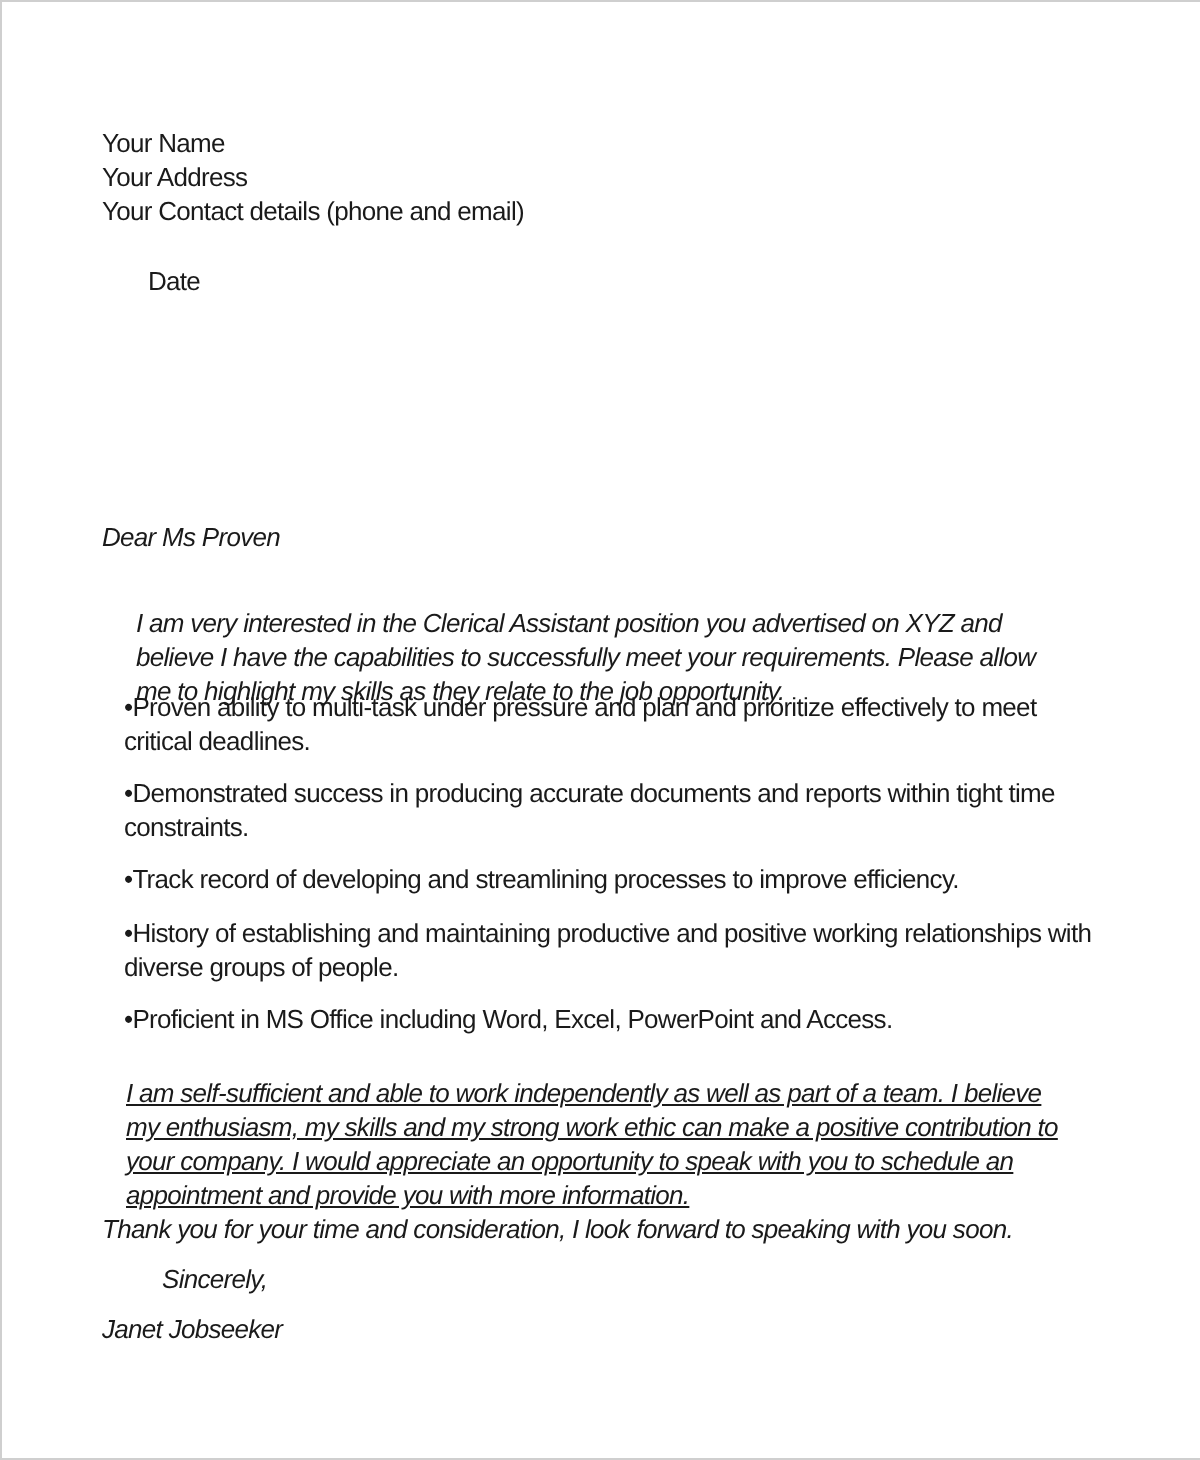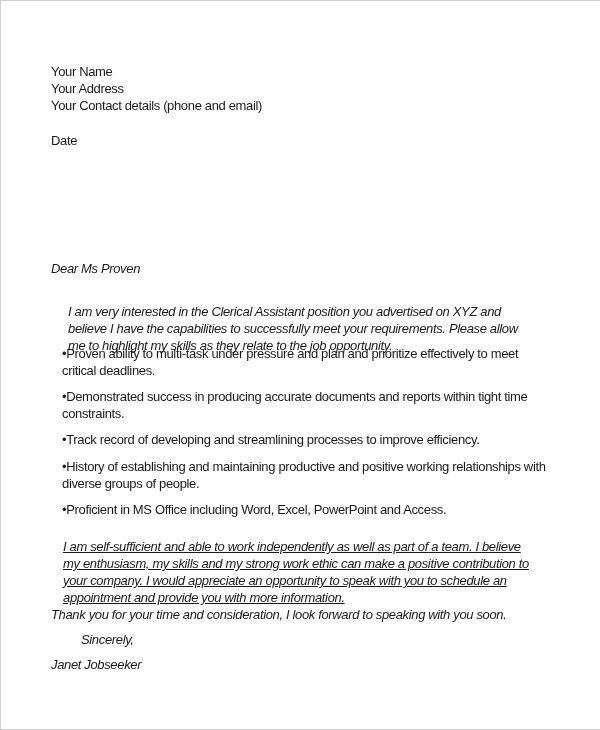--- a/index.html
+++ b/index.html
@@ -58,21 +58,21 @@
 <body>
 
 <div class="page">
 
   <div class="block" style="top:62px;">
     <span class="line">Your Name</span>
     <span class="line">Your Address</span>
     <span class="line">Your Contact details (phone and email)</span>
   </div>
 
-  <div class="block" style="top:131px;">
+  <div class="block" style="top:131px;margin-left:23px;">
     <span class="line">Date</span>
   </div>
 
 
   <div class="block" style="top:259px;">
     <span class="line italic">Dear Ms Proven</span>
   </div>
 
   <div class="block" style="top:285px; width:500px;">
     <p class="para" style="margin:17px;">I am very interested in the Clerical Assistant position you advertised on XYZ and believe I have the capabilities to successfully meet your requirements. Please allow me to highlight my skills as they relate to the job opportunity.</p>

